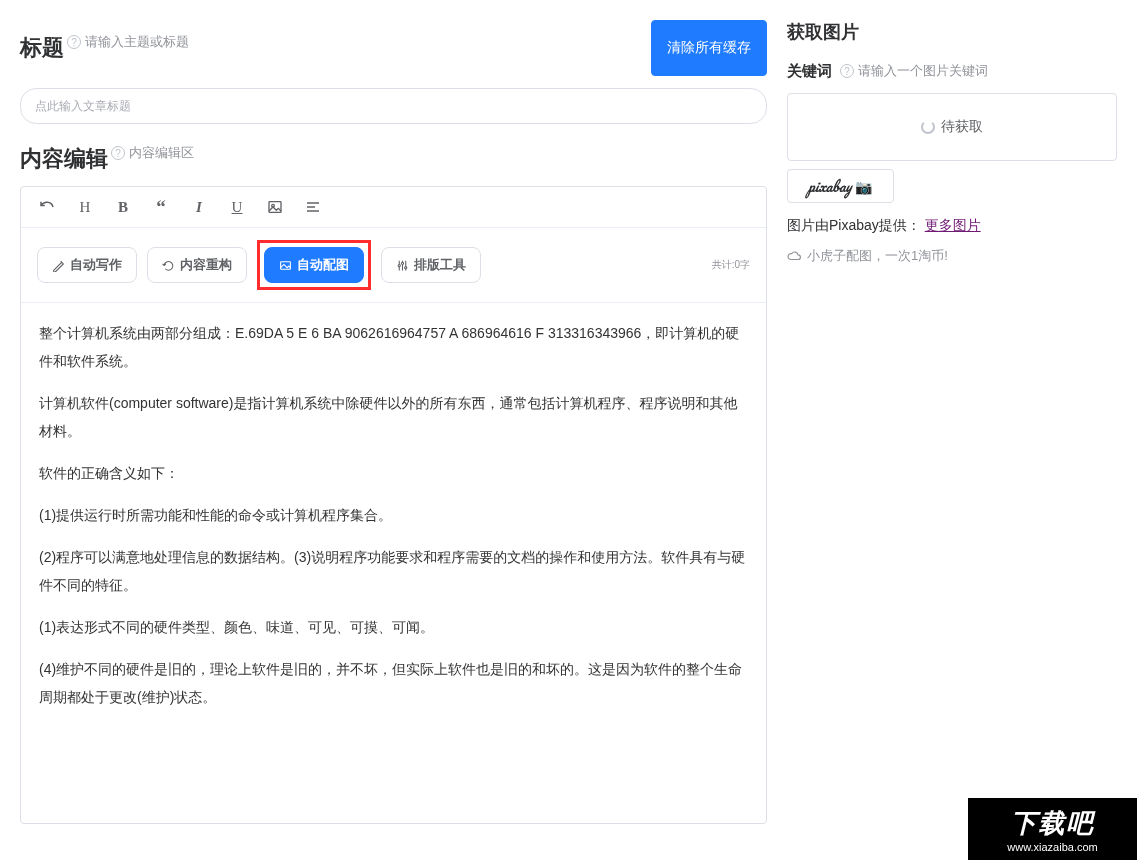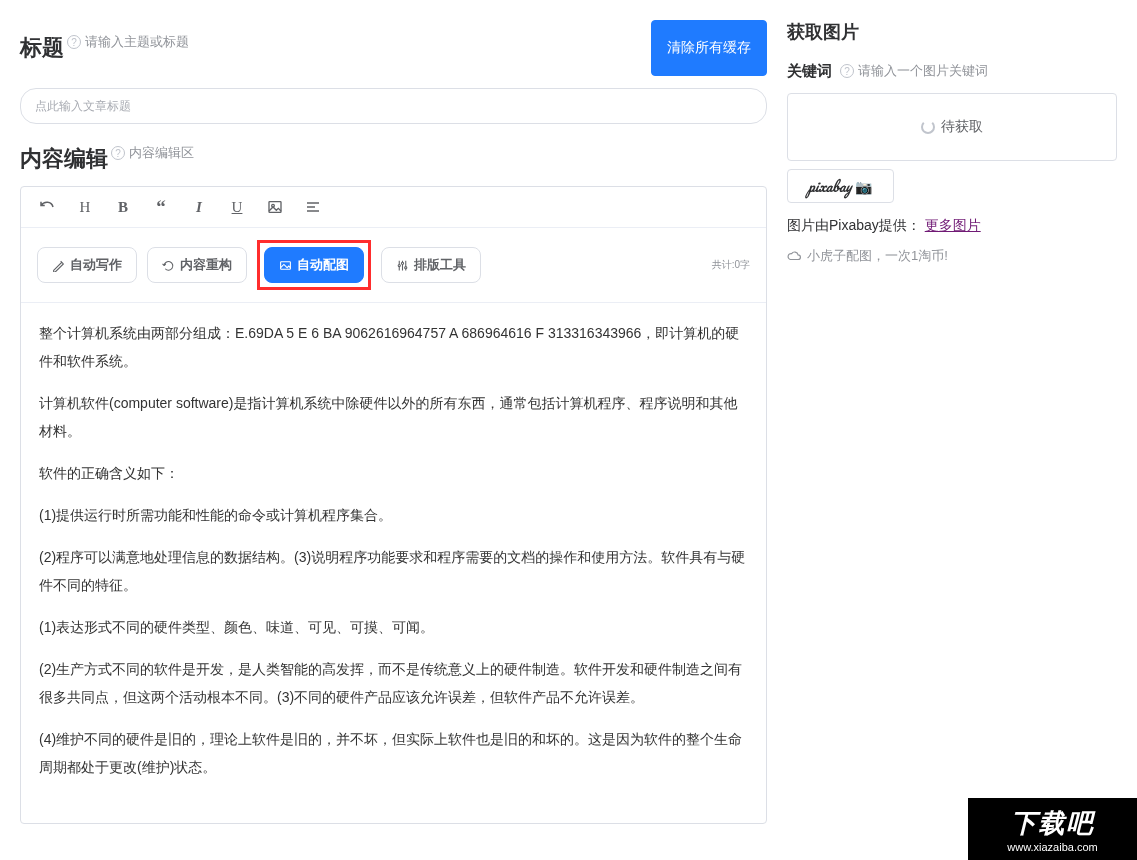--- a/index.html
+++ b/index.html
@@ -159,21 +159,20 @@
         </span>
       </div>
 
       <div class="editor-content">
         <p>整个计算机系统由两部分组成：E.69DA 5 E 6 BA 9062616964757 A 686964616 F 313316343966，即计算机的硬件和软件系统。</p>
         <p>计算机软件(computer software)是指计算机系统中除硬件以外的所有东西，通常包括计算机程序、程序说明和其他材料。</p>
         <p>软件的正确含义如下：</p>
         <p>(1)提供运行时所需功能和性能的命令或计算机程序集合。</p>
         <p>(2)程序可以满意地处理信息的数据结构。(3)说明程序功能要求和程序需要的文档的操作和使用方法。软件具有与硬件不同的特征。</p>
         <p>(1)表达形式不同的硬件类型、颜色、味道、可见、可摸、可闻。</p>
-        <p>(2)生产方式不同的软件是开发，是人类智能的高发挥，而不是传统意义上的硬件制造。软件开发和硬件制造之间有很多共同点，但这两个活动根本不同。(3)不同的硬件产品应该允许误差，但软件产品不允许误差。</p>
         <p>(4)维护不同的硬件是旧的，理论上软件是旧的，并不坏，但实际上软件也是旧的和坏的。这是因为软件的整个生命周期都处于更改(维护)状态。</p>
       </div>
     </div>
   </div>
 
   <div class="right-col">
     <div class="right-title">获取图片</div>
 
     <div class="right-subhdr">
       <span class="right-subtitle">关键词</span>

